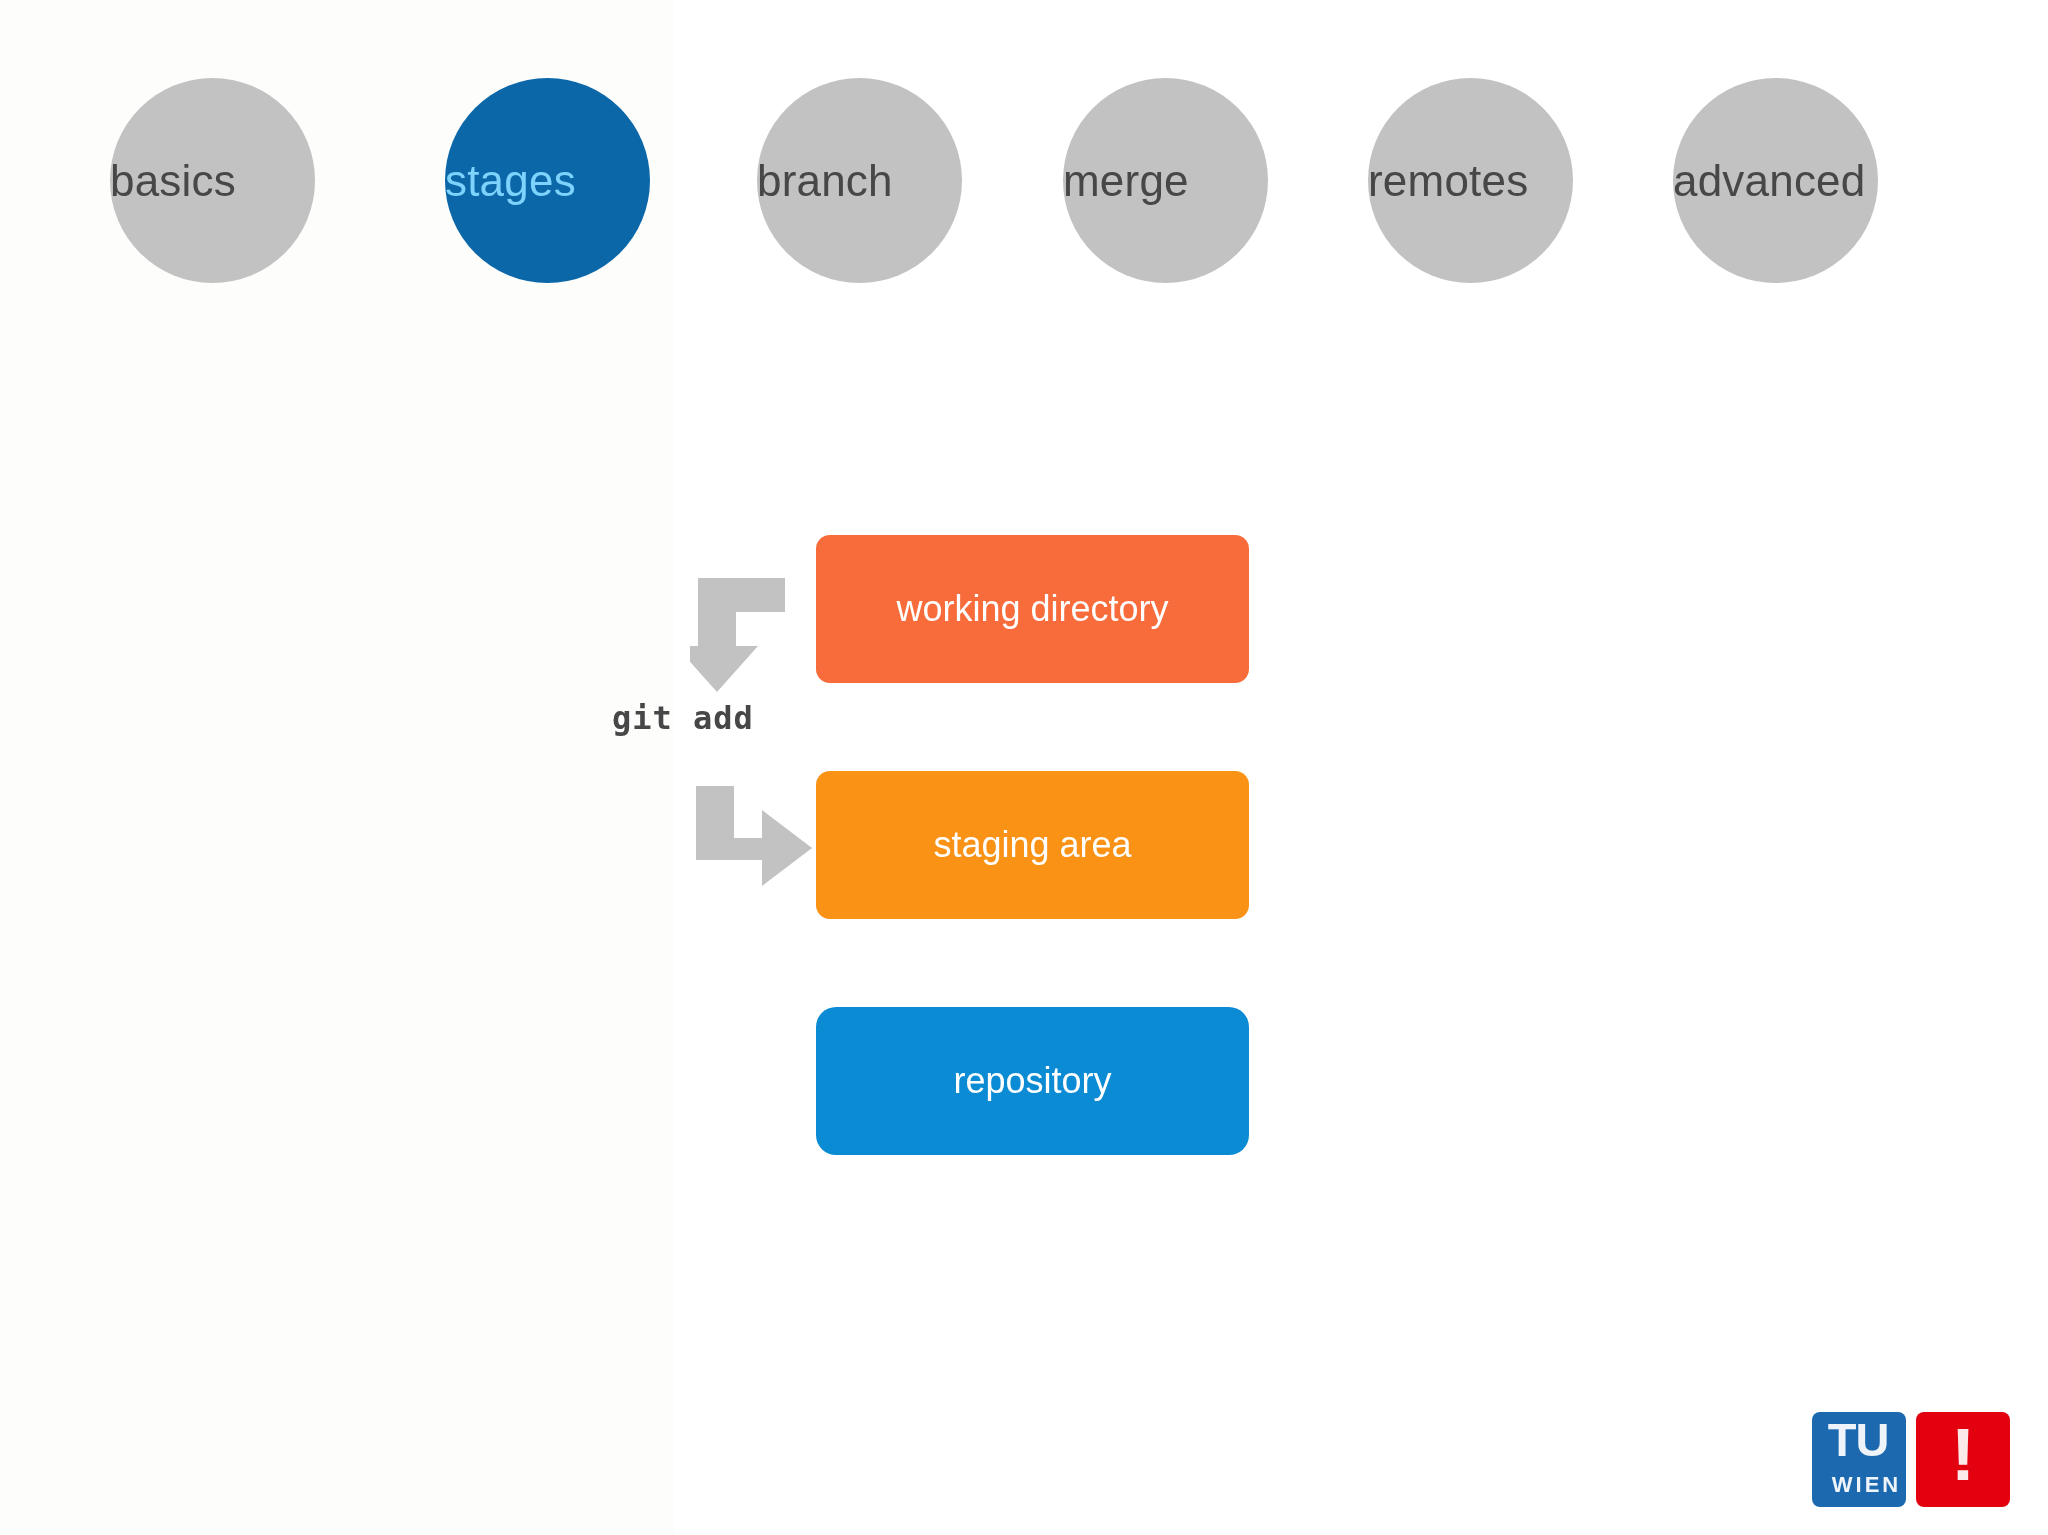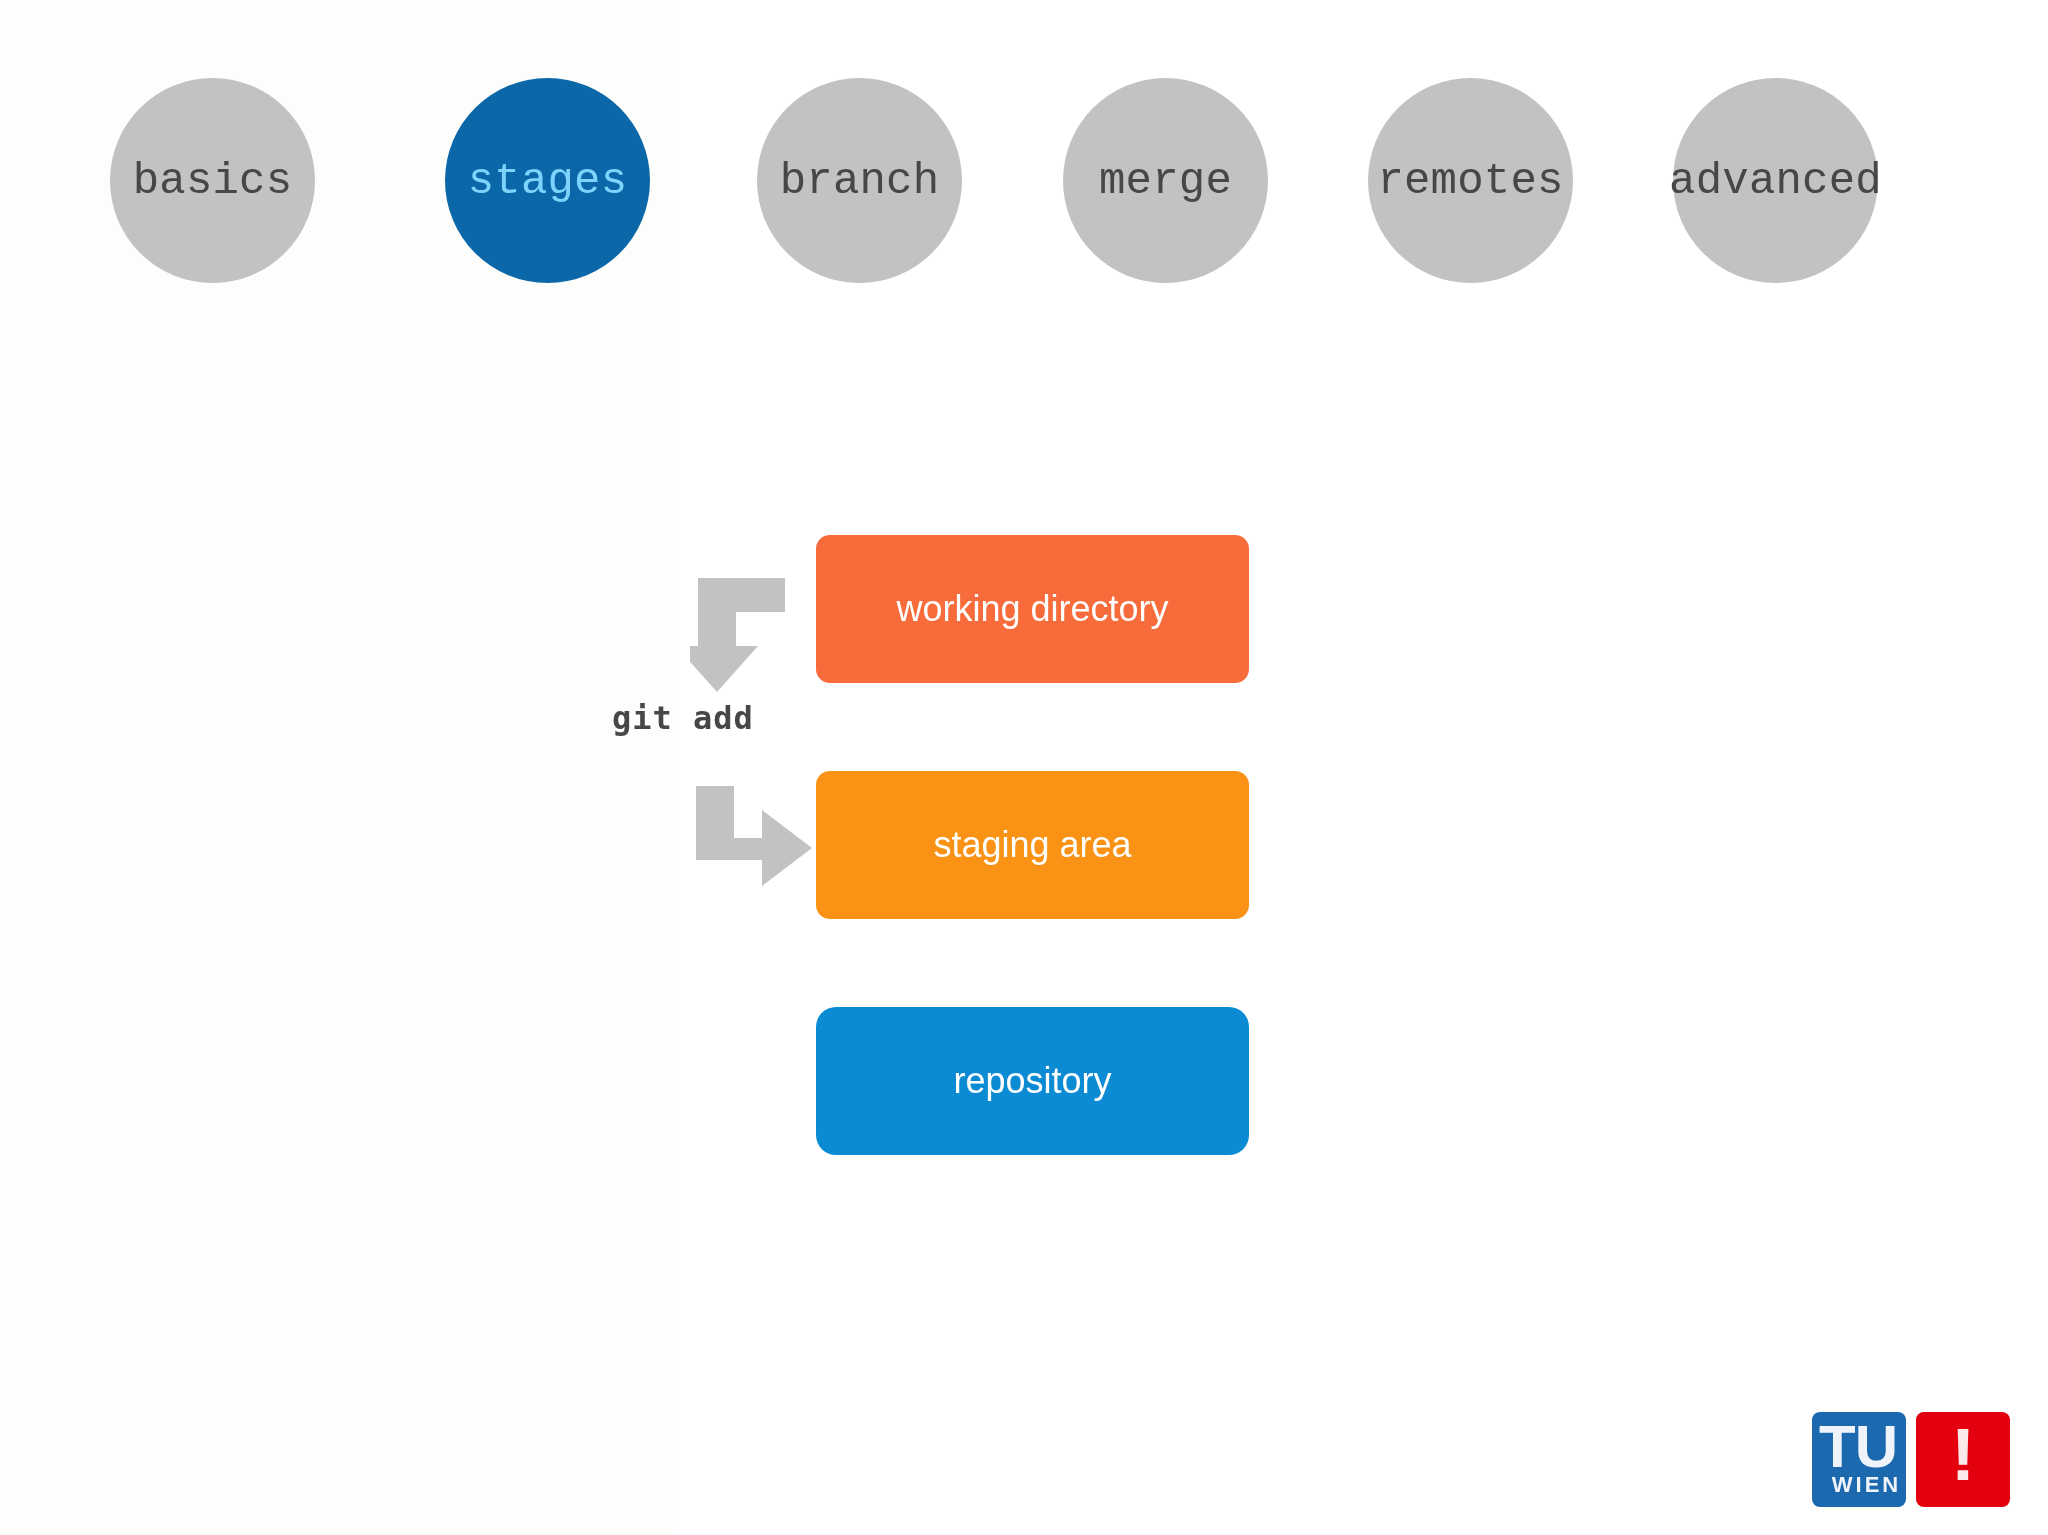--- a/index.html
+++ b/index.html
@@ -48,22 +48,20 @@
   }
   .nav-circle {
     position: absolute;
     top: 78px;
     width: 205px;
     height: 205px;
     border-radius: 50%;
     background: #c2c2c2;
     display: flex;
     align-items: center;
-    justify-content: center;
-    font-family: Liberation Mono, monospace;
   }
   .nav-circle.active {
     background: #0b67a8;
   }
   .nav-circle-label {
     font-size: 44px;
     color: #474747;
     font-weight: 400;
     white-space: nowrap;
     letter-spacing: 0.2px;
@@ -162,21 +160,21 @@
     background: #e3000f;
     border-radius: 8px;
   }
   #tu-logo-tu-text {
     position: absolute;
     left: 0;
     top: 3px;
     width: 92px;
     text-align: center;
     color: #eef4fa;
-    font-size: 60px;
+    font-size: 47px;
     font-weight: 700;
     letter-spacing: -1px;
     line-height: 1.05;
   }
   #tu-logo-wien-text {
     position: absolute;
     left: 0;
     top: 62px;
     width: 109px;
     text-align: center;

